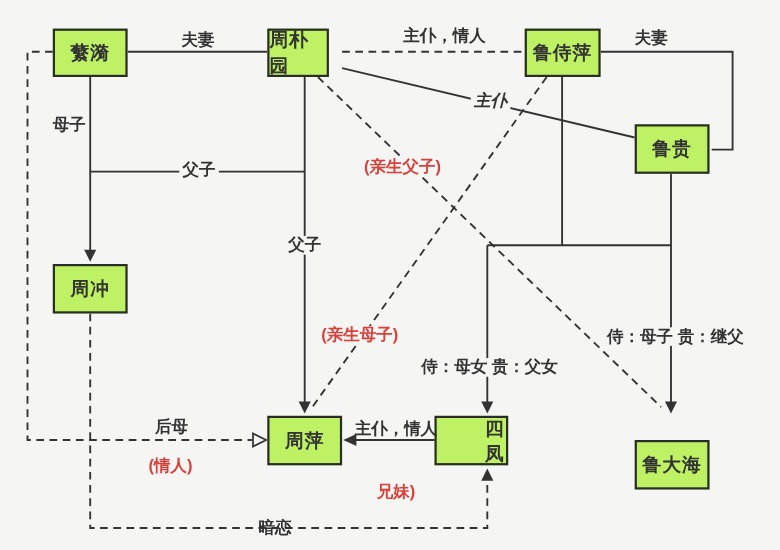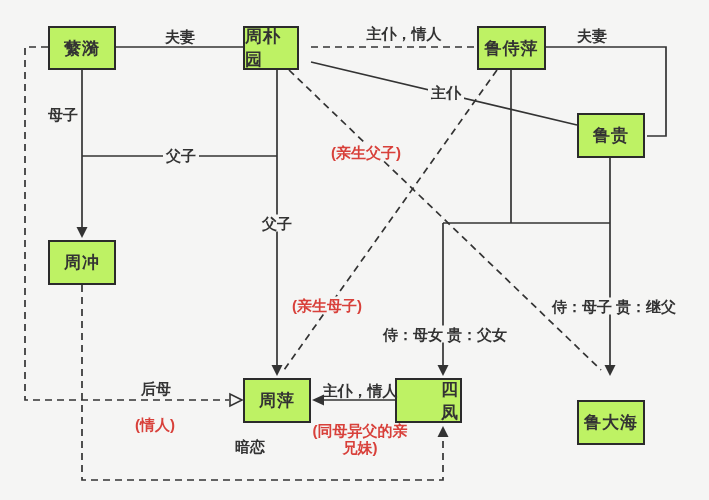--- a/index.html
+++ b/index.html
@@ -88,27 +88,27 @@
   <div class="node" style="left:577px;top:400px;width:68px;height:45px;">
     <span>鲁大海</span>
   </div>
 
   <span class="elabel" style="left:180px;top:36px;">夫妻</span>
   <span class="elabel" style="left:404px;top:33px;">主仆，情人</span>
   <span class="elabel" style="left:592px;top:35px;">夫妻</span>
   <span class="elabel" style="left:63px;top:114px;">母子</span>
   <span class="elabel masked" style="left:181px;top:155px;">父子</span>
   <span class="elabel masked" style="left:277px;top:223px;">父子</span>
-  <span class="elabel masked" style="left:446px;top:92px;">主仆</span>
+  <span class="elabel masked" style="left:446px;top:92px;font-style:italic;">主仆</span>
   <span class="elabel masked red" style="left:366px;top:152px;">(亲生父子)</span>
   <span class="elabel masked red" style="left:327px;top:305px;">(亲生母子)</span>
   <span class="elabel masked" style="left:445px;top:306px;margin-top:28px;">侍：母女 贵：父女</span>
   <span class="elabel masked" style="left:614px;top:306px;">侍：母子 贵：继父</span>
   <span class="elabel" style="left:156px;top:388px;text-align:right;">后母</span>
   <span class="elabel red" style="left:155px;top:424px;">(情人)</span>
   <span class="elabel" style="left:360px;top:390px;">主仆，情人</span>
   <div class="elabel red" style="left:360px;top:439px;">
-    <span>(同母异父的亲</span><br>
+    <br>
     <span>兄妹)</span>
   </div>
-  <span class="elabel" style="left:250px;top:446px;">暗恋</span>
+  <span class="elabel" style="left:250px;top:480px;">暗恋</span>
 
 </div>
 
 </body></html>

